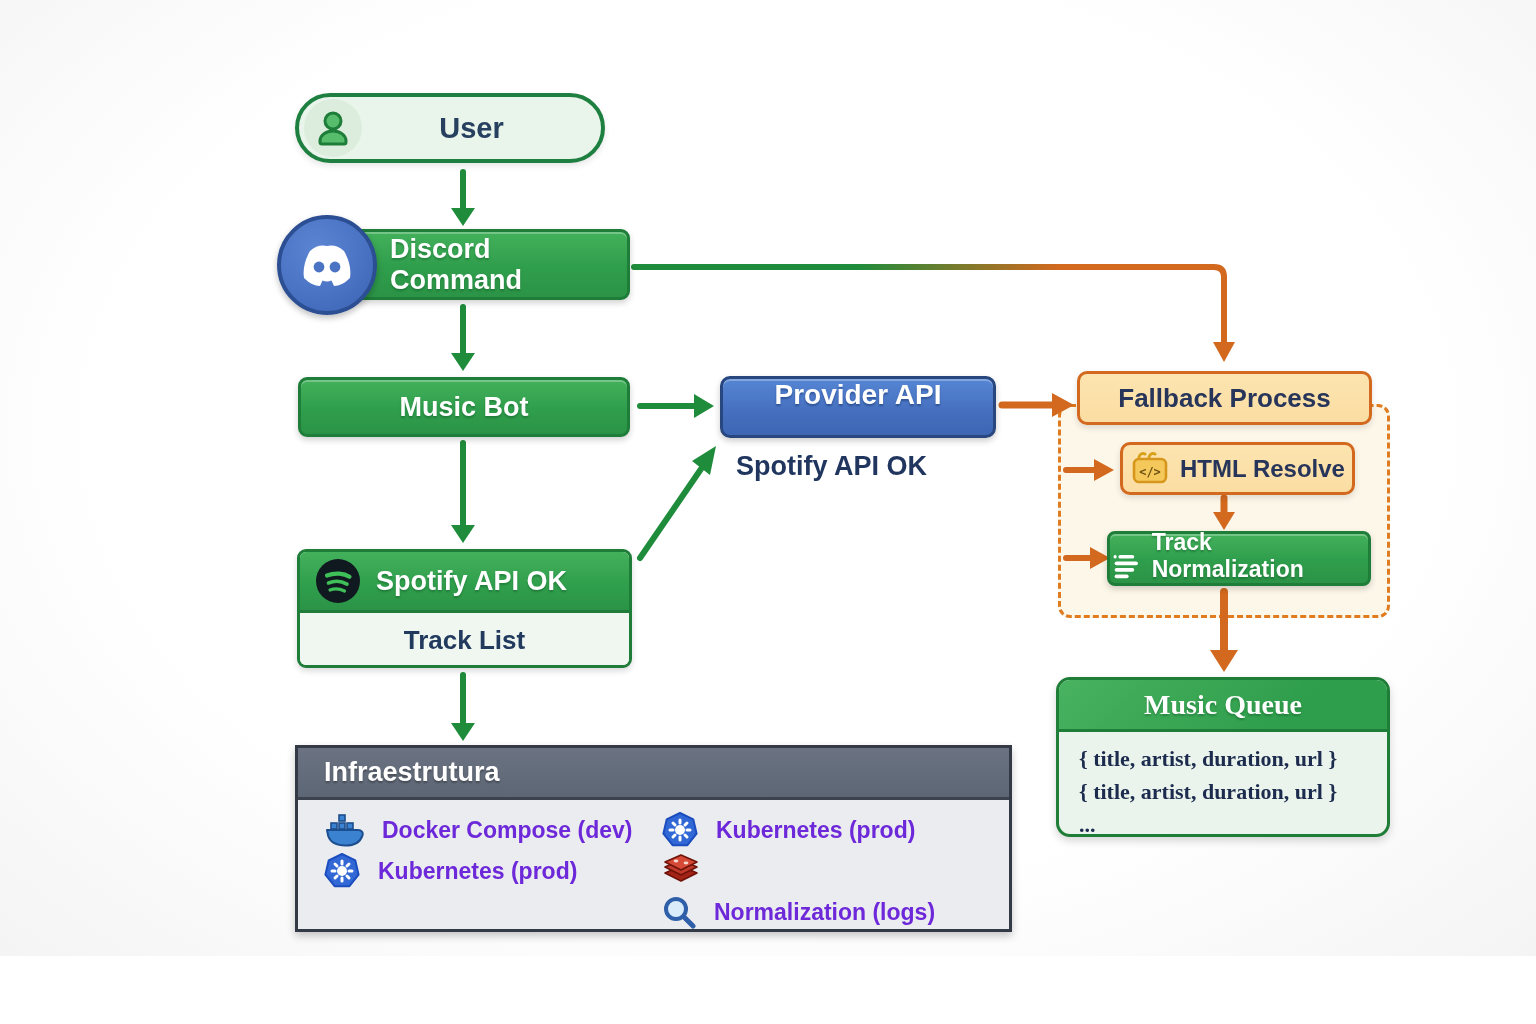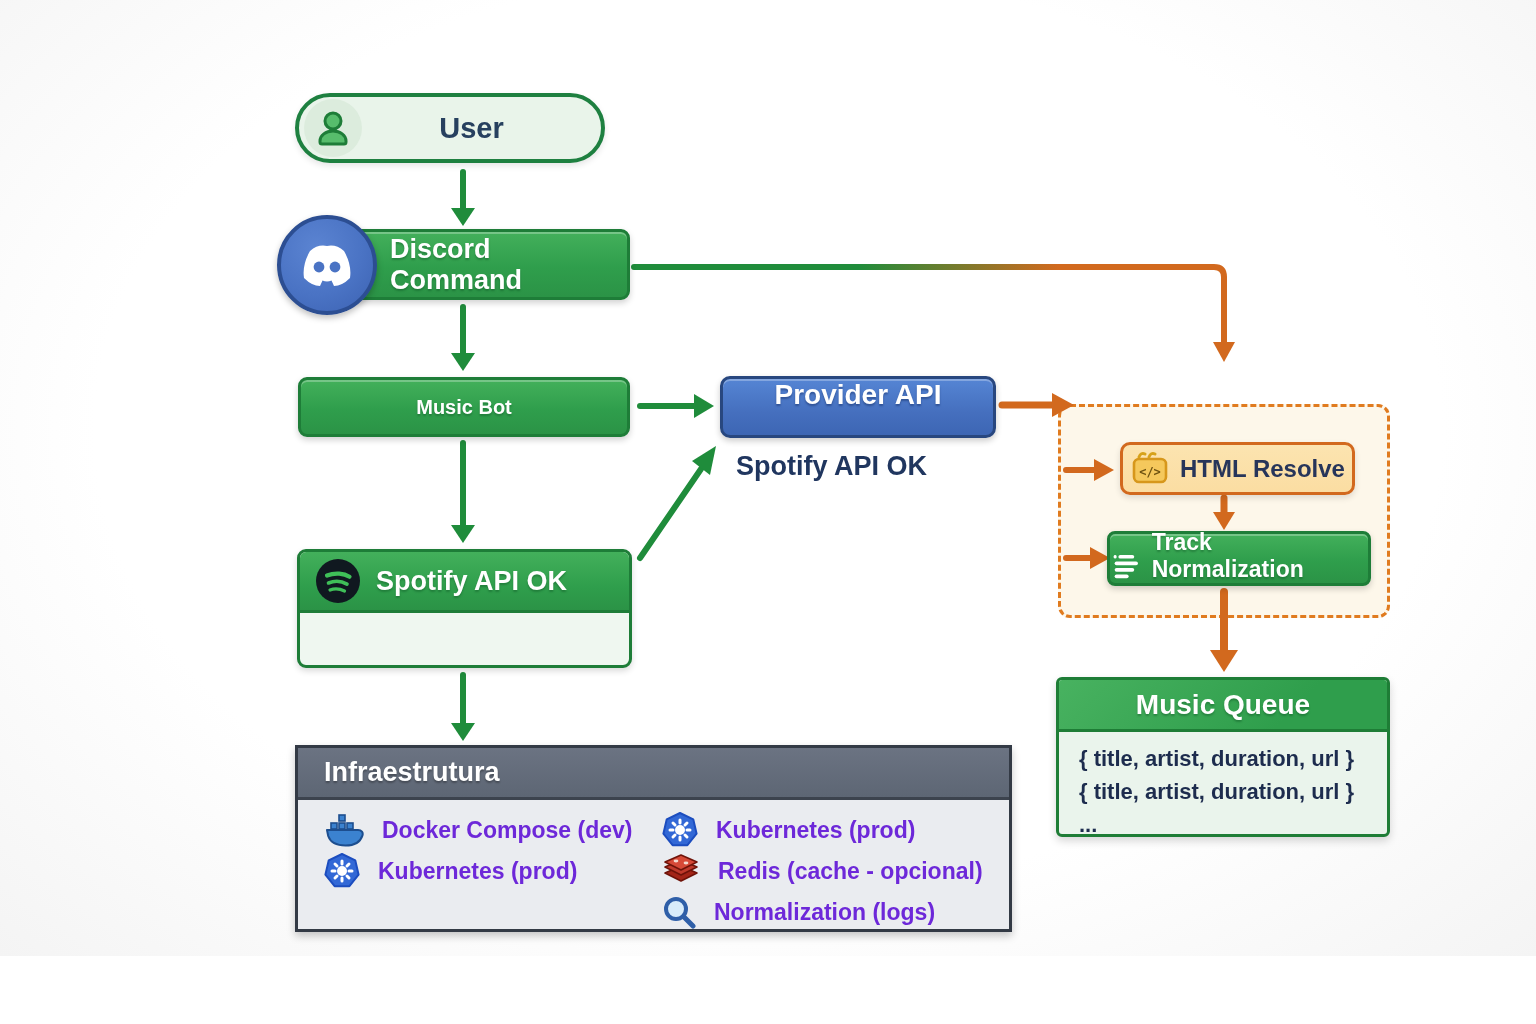--- a/index.html
+++ b/index.html
@@ -70,21 +70,21 @@
   .discord-box { left:345px; top:229px; width:285px; height:71px; font-size:27px; padding-left:42px; }
   .discord-badge {
     left:277px; top:215px; width:100px; height:100px; border-radius:50%;
     background: radial-gradient(circle at 38% 32%, #5b84d2 0%, #4a73c4 55%, #3c62b2 100%);
     border:4px solid #2c4e92;
     display:flex; align-items:center; justify-content:center;
     box-shadow: 0 3px 6px rgba(0,0,0,.25); z-index:4;
   }
 
   
-  .music-bot { left:298px; top:377px; width:332px; height:60px; font-size:20px;align-items:center; }
+  .music-bot { left:298px; top:377px; width:332px; height:60px; font-size:27px;align-items:center; }
 
   
   .provider-api { left:720px; top:376px; width:276px; height:62px; font-size:28px; }
   .provider-note { left:736px; top:451px; font-size:27px; font-weight:600; color:#20365f; z-index:2; }
 
   
   .spotify-box {
     left:297px; top:549px; width:335px; height:119px;
     border:3px solid #1e7d38; border-radius:9px; overflow:hidden;
     box-shadow: 0 3px 6px rgba(0,0,0,.15); z-index:2; background:#eff7f0;
@@ -127,22 +127,22 @@
     left:1058px; top:404px; width:332px; height:214px;
     border:3px dashed #e07b1f; border-radius:12px; background:#fdf7ea; z-index:1;
   }
   .fallback-box { left:1077px; top:371px; width:295px; height:54px; font-size:26px; }
   .html-resolve { left:1120px; top:442px; width:235px; height:53px; font-size:24px; gap:10px; z-index:3; }
   .track-norm { left:1107px; top:531px; width:264px; height:55px; font-size:23px; gap:10px; border-radius:8px;align-items:flex-end; }
 
   
   .music-queue {
     left:1056px; top:677px; width:334px; height:160px;
-    border:3px solid #1e7d36; border-radius:6px; overflow:hidden;
-    box-shadow: 0 4px 8px rgba(0,0,0,.16); z-index:2; background:#eaf4ec;
+    border:3px solid #1e7d36; border-radius:14px; overflow:hidden;
+    box-shadow: 0 4px 8px rgba(0,0,0,.16); z-index:2; background:#eaf4ec;font-family:Liberation Serif, serif;
   }
   .queue-header {
     height:52px; display:flex; align-items:center; justify-content:center;
     background: linear-gradient(135deg,#48b260 0%, #2f9e4c 70%);
     border-bottom:3px solid #1e7d36;
     color:#fff; font-weight:bold; font-size:28px;
     text-shadow: 0 2px 2px rgba(10,70,30,.35);
   }
   .queue-body { padding:10px 20px; font-size:22px; font-weight:600; color:#1d2c4e; line-height:33px; }
 
@@ -253,20 +253,23 @@
 
   <div class="abs spotify-box">
     <div class="spotify-header">
       <svg width="48" height="48" viewBox="0 0 48 48">
         <circle cx="24" cy="24" r="22" fill="#101820"></circle>
         <path d="M13 18.5 c8 -3.2 17 -2.2 22.5 1.2" fill="none" stroke="#3fbf58" stroke-width="4.2" stroke-linecap="round"></path>
         <path d="M14.5 26 c6.5 -2.6 13.5 -1.7 18.5 1.1" fill="none" stroke="#3fbf58" stroke-width="3.6" stroke-linecap="round"></path>
         <path d="M16 33 c5 -2 10 -1.3 14.5 1" fill="none" stroke="#3fbf58" stroke-width="3.2" stroke-linecap="round"></path>
       </svg>
       <span class="label-text">Spotify API OK</span>
+    </div>
+    <div class="spotify-body">
+      <span class="label-text">Track List</span>
     </div>
   </div>
 
   <div class="abs infra-box">
     <div class="infra-header">
       <span class="label-text">Infraestrutura</span>
     </div>
     <div class="infra-body">
 
       <div class="infra-item">
@@ -325,40 +328,42 @@
       <div class="infra-item">
         <span class="icn">
           <svg width="38" height="34" viewBox="0 0 38 34">
             <path d="M19 12 L35 19 L19 27 L3 19 Z" fill="#a32417" stroke="#6f1309" stroke-width="1.6" stroke-linejoin="round"></path>
             <path d="M19 6 L35 13 L19 21 L3 13 Z" fill="#c0392b" stroke="#6f1309" stroke-width="1.6" stroke-linejoin="round"></path>
             <path d="M19 1 L35 8 L19 16 L3 8 Z" fill="#d64937" stroke="#6f1309" stroke-width="1.6" stroke-linejoin="round"></path>
             <ellipse cx="14" cy="7" rx="2.4" ry="1.4" fill="#f3d9cf"></ellipse>
             <ellipse cx="24" cy="9" rx="2.4" ry="1.4" fill="#f3d9cf"></ellipse>
           </svg>
         </span>
-        <span class="label-text">Redis (cache - opcional)</span>
       </div>
 
       <div></div>
 
       <div class="infra-item">
         <span class="icn">
           <svg width="34" height="34" viewBox="0 0 34 34">
             <circle cx="14" cy="14" r="10" fill="#d8ecfa" stroke="#2f5fa8" stroke-width="4"></circle>
             <line x1="21.5" y1="21.5" x2="31" y2="31" stroke="#2f5fa8" stroke-width="5" stroke-linecap="round"></line>
           </svg>
         </span>
         <span class="label-text">Normalization (logs)</span>
       </div>
 
     </div>
   </div>
 
   <div class="abs dashed-zone"></div>
 
+  <div class="abs box-orange fallback-box">
+    <span class="label-text">Fallback Process</span>
+  </div>
 
   <div class="abs box-orange html-resolve">
     <svg width="40" height="38" viewBox="0 0 40 38">
       <path d="M9 7 q2 -5 6 -3" fill="none" stroke="#d7a21a" stroke-width="3" stroke-linecap="round"></path>
       <path d="M19 7 q2 -5 6 -3" fill="none" stroke="#d7a21a" stroke-width="3" stroke-linecap="round"></path>
       <rect x="4" y="9" width="32" height="23" rx="5" fill="#f5c85c" stroke="#d7971c" stroke-width="2.6"></rect>
       <text x="20" y="26" text-anchor="middle" font-family="DejaVu Sans Mono, monospace" font-size="12" font-weight="bold" fill="#6e5210">&lt;/&gt;</text>
     </svg>
     <span class="label-text">HTML Resolve</span>
   </div>

